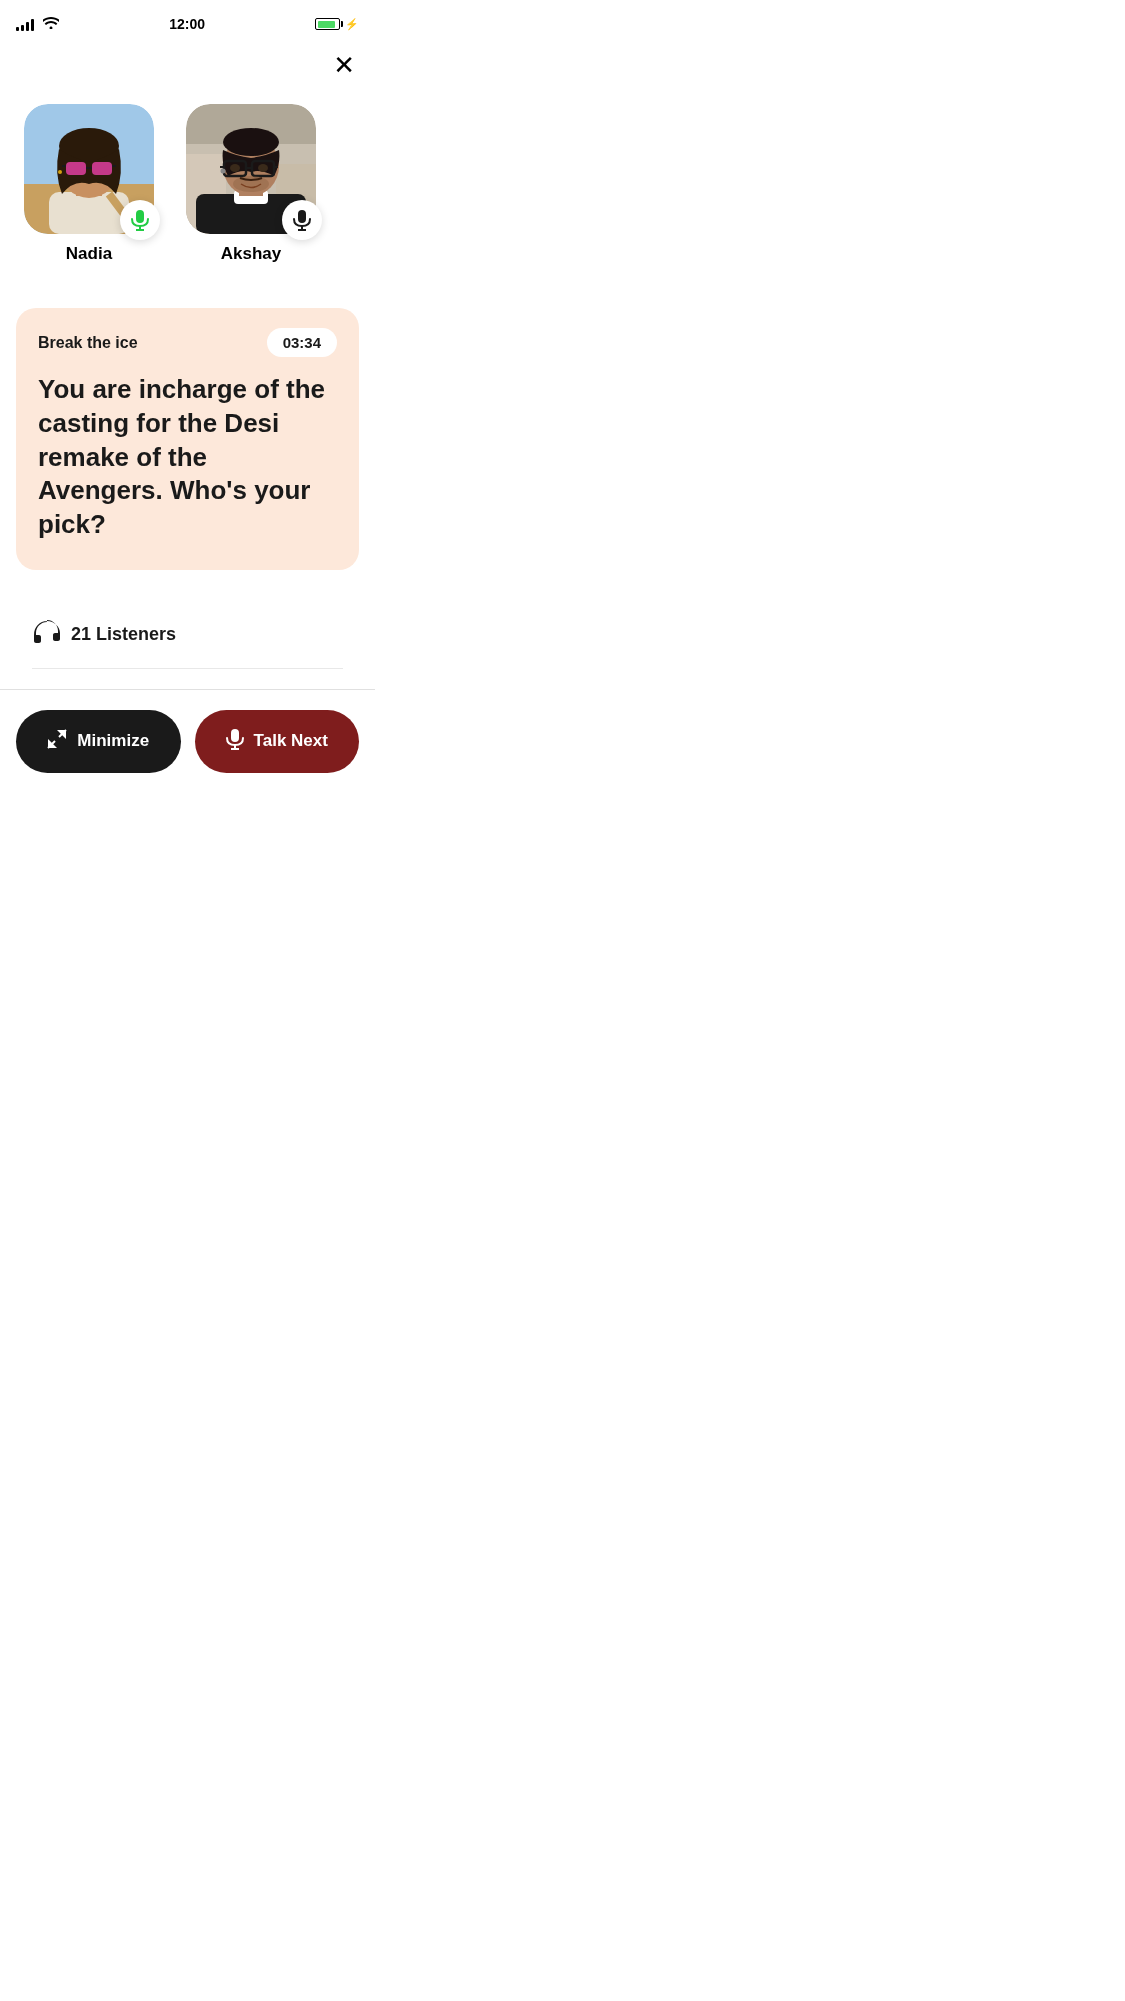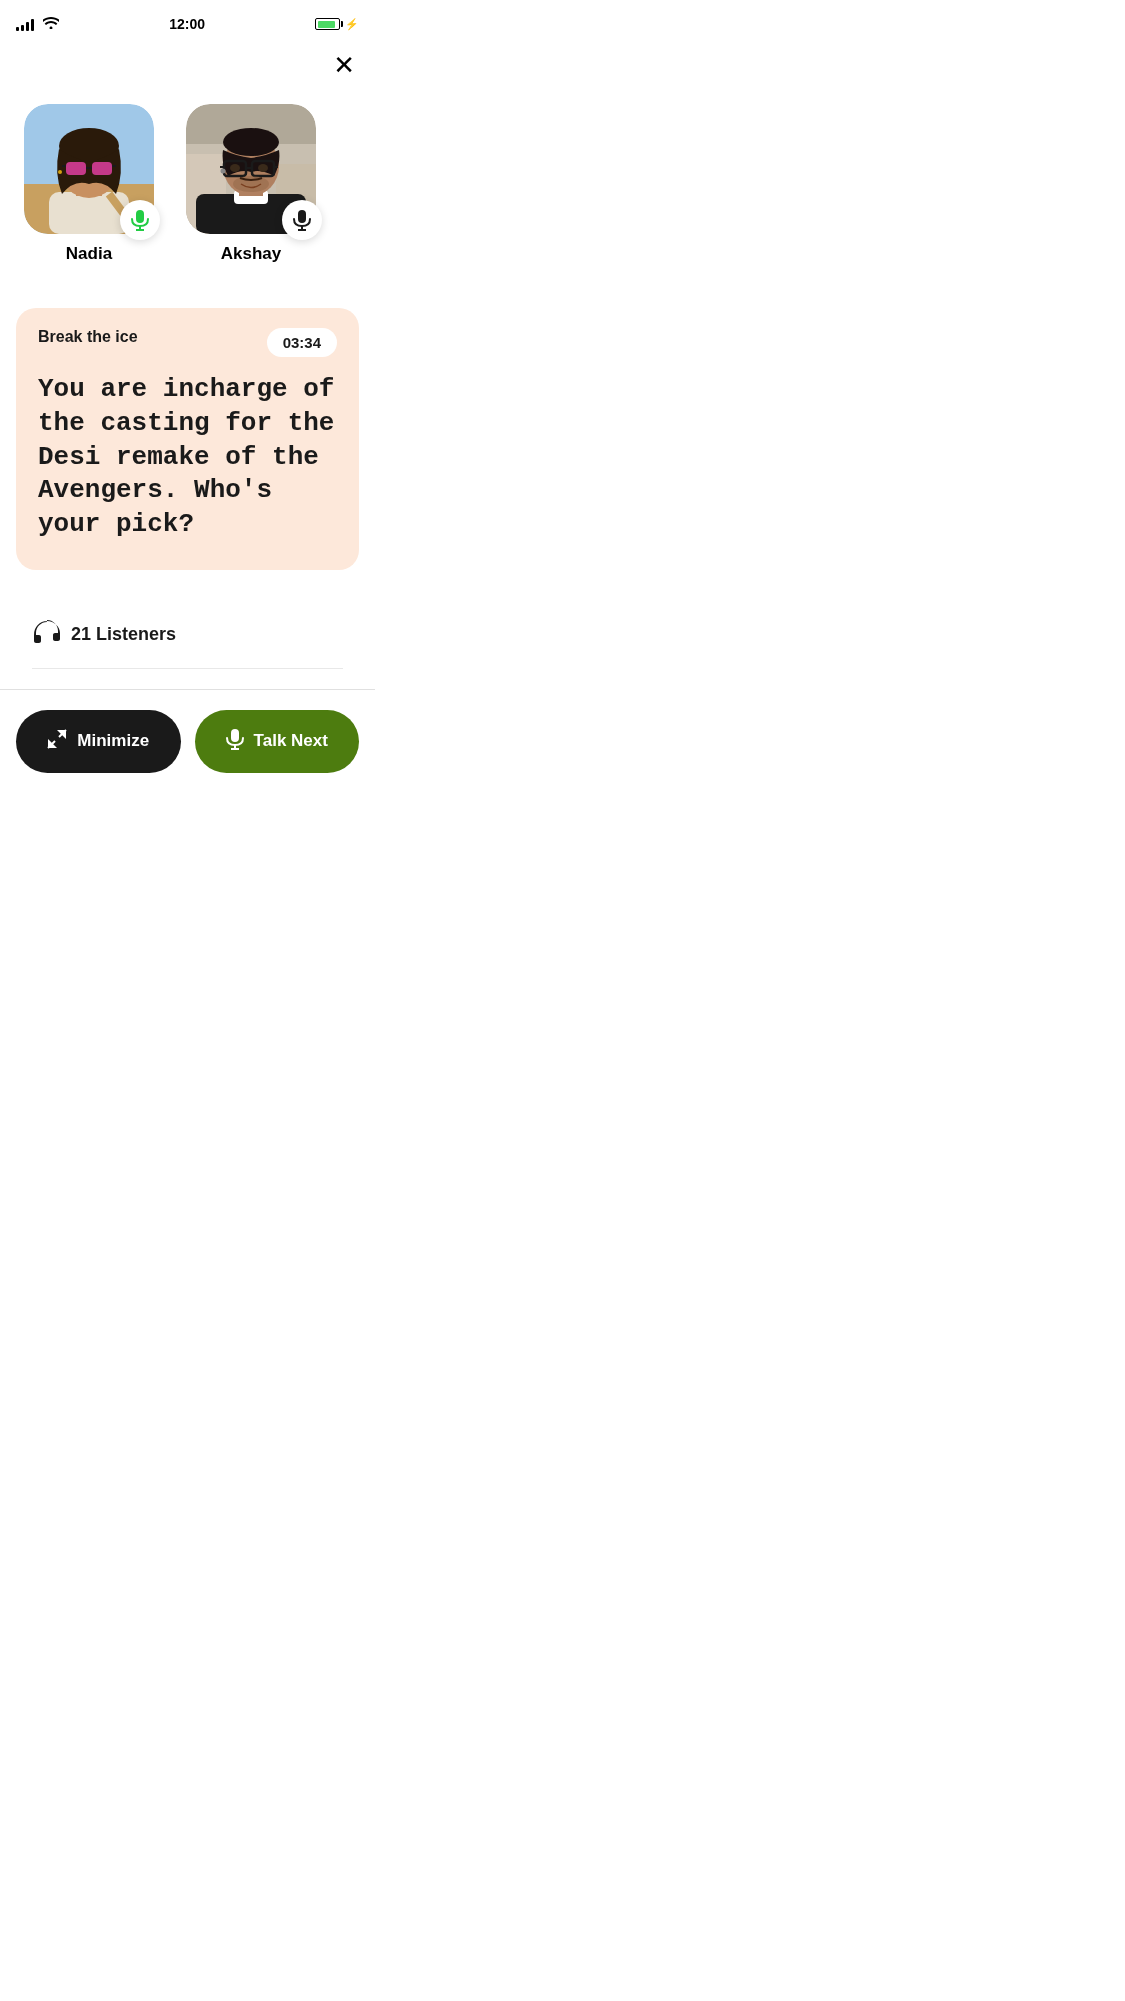--- a/index.html
+++ b/index.html
@@ -161,20 +161,21 @@
     .prompt-card {
       margin: 24px 16px;
       background: #fde8da;
       border-radius: 20px;
       padding: 20px 22px 28px;
     }
 
     .prompt-header {
       display: flex;
       justify-content: space-between;
+      align-items: center;
       margin-bottom: 16px;
     }
 
     .prompt-label {
       font-size: 16px;
       font-weight: 600;
       color: #1a1a1a;
     }
 
     .timer-badge {
@@ -184,21 +185,21 @@
       font-size: 15px;
       font-weight: 600;
       color: #1a1a1a;
     }
 
     .prompt-text {
       font-size: 26px;
       font-weight: 800;
       color: #1a1a1a;
       line-height: 1.3;
-      font-family: Liberation Mono, monospace;
+      font-family: Liberation Sans, sans-serif;
     }
 
     
     .stats {
       padding: 8px 32px;
     }
 
     .stat-item {
       display: flex;
       align-items: center;
@@ -251,21 +252,21 @@
       font-weight: 700;
       display: flex;
       align-items: center;
       justify-content: center;
       gap: 10px;
       cursor: pointer;
     }
 
     .btn-talk-next {
       flex: 1;
-      background: #4d7c0f;
+      background: #7f1d1d;
       color: #fff;
       border: none;
       border-radius: 32px;
       padding: 18px 20px;
       font-size: 17px;
       font-weight: 700;
       display: flex;
       align-items: center;
       justify-content: center;
       gap: 10px;

